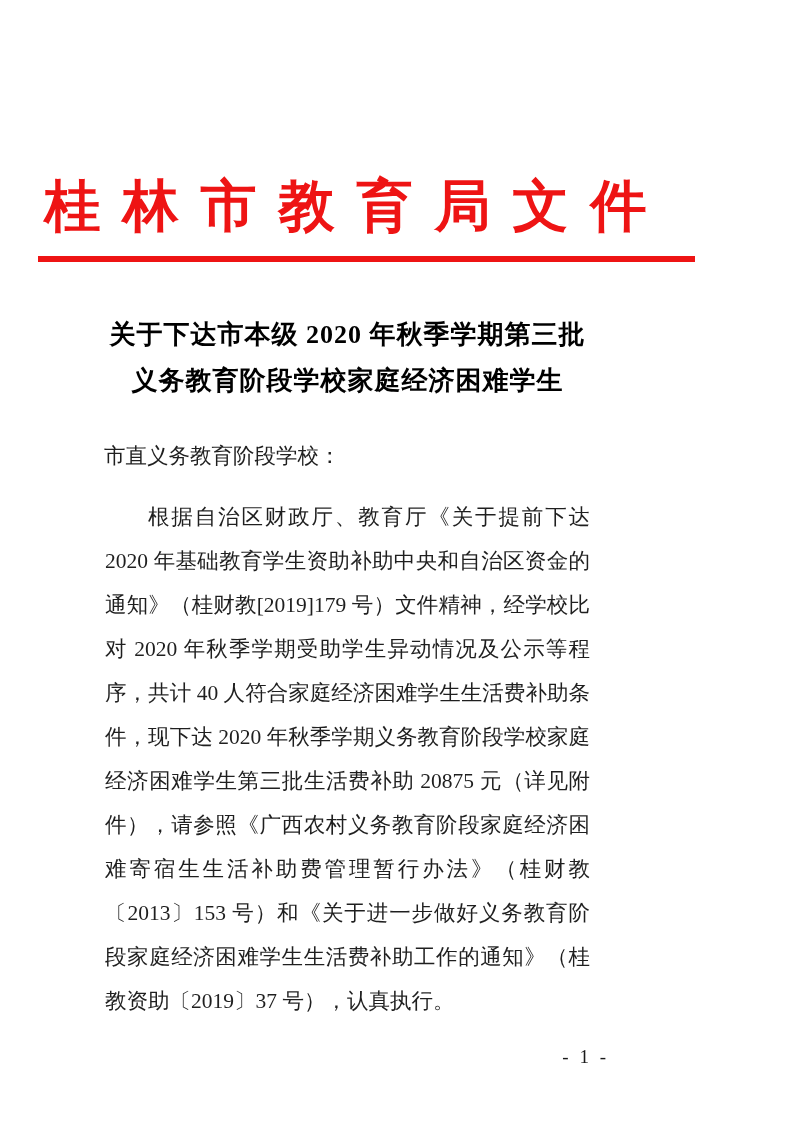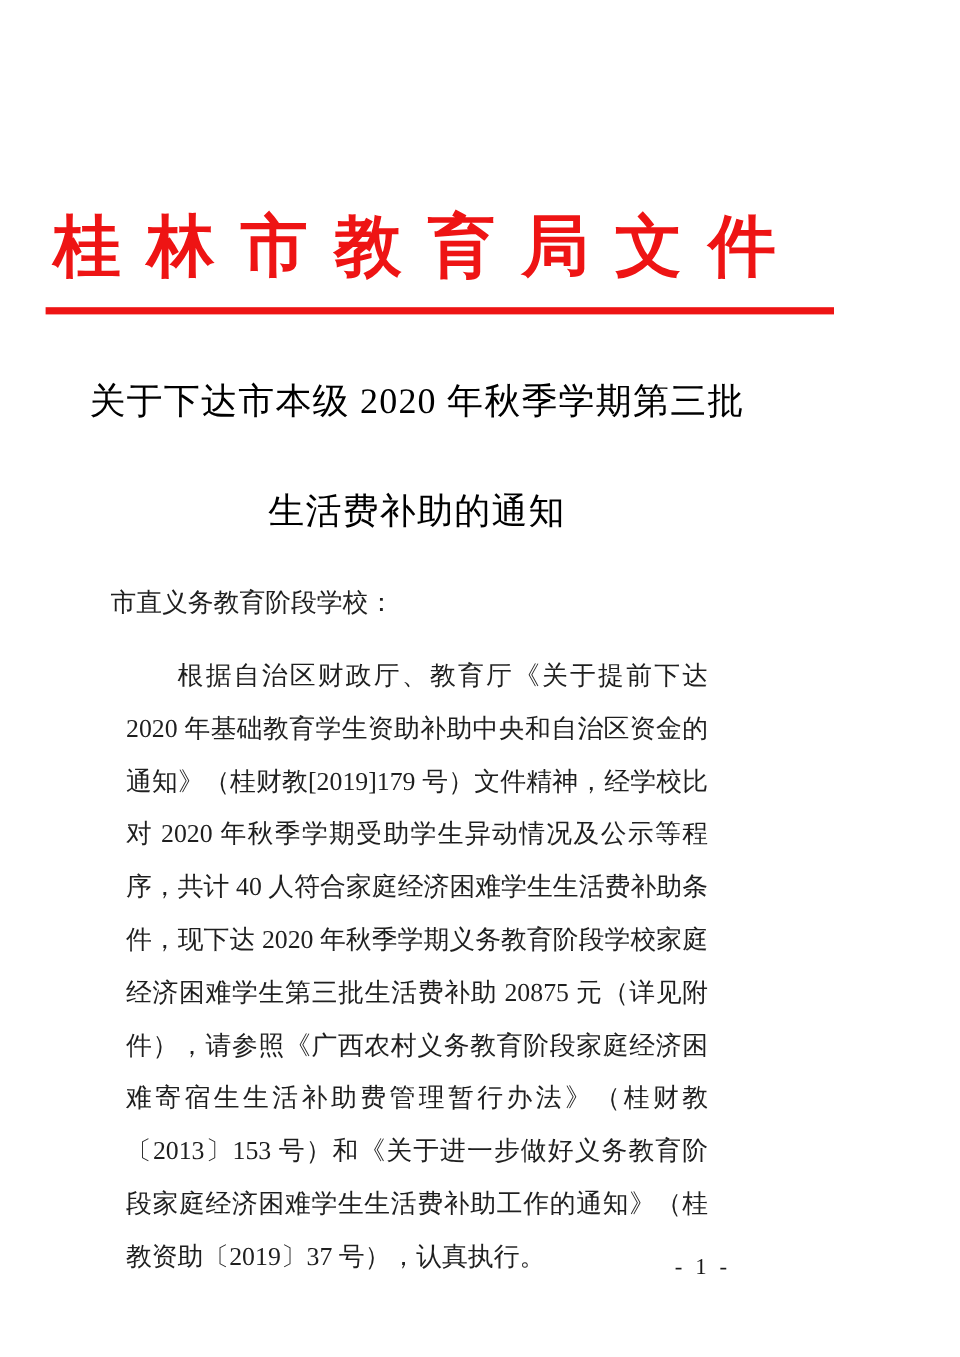--- a/index.html
+++ b/index.html
@@ -41,36 +41,36 @@
   .red-divider {
     margin-top: 14px;
     margin-left: 38px;
     width: 696px;
     height: 6px;
     background: var(--accent-red, #ee1414);
   }
   .notice-title {
     margin: 50px 60px 0 60px;
     text-align: center;
-    font-size: 30px;
-    font-weight: normal;
+    font-size: 26px;
+    font-weight: bold;
     line-height: 46px;
     letter-spacing: 1px;
     color: #000000;
   }
   .body-text {
     margin: 30px 88px 0 88px;
     font-size: 21.5px;
     line-height: 44px;
     text-align: justify;
     text-justify: inter-ideograph;
     color: #1f1f1f;
   }
   .salutation {
-    margin: 4px;
+    margin: 16px;
   }
   .paragraph {
     margin: 17px;
     text-indent: 2em;
   }
   .page-number {
     position: absolute;
     top: 1046px;
     right: 86px;
     font-size: 19px;
@@ -83,22 +83,21 @@
 
 <div class="page">
 
   <div class="agency-title">桂 林 市 教 育 局 文 件</div>
 
 
   <div class="red-divider"></div>
 
   <h1 class="notice-title">
     <span>关于下达市本级 2020 年秋季学期第三批</span><br>
-    <br>
-    <span>生活费补助的通知</span>
+    <span>义务教育阶段学校家庭经济困难学生</span><br>
   </h1>
 
   <div class="body-text">
     <p class="salutation">市直义务教育阶段学校：</p>
     <p class="paragraph">根据自治区财政厅、教育厅《关于提前下达 2020 年基础教育学生资助补助中央和自治区资金的通知》（桂财教[2019]179 号）文件精神，经学校比对 2020 年秋季学期受助学生异动情况及公示等程序，共计 40 人符合家庭经济困难学生生活费补助条件，现下达 2020 年秋季学期义务教育阶段学校家庭经济困难学生第三批生活费补助 20875 元（详见附件），请参照《广西农村义务教育阶段家庭经济困难寄宿生生活补助费管理暂行办法》（桂财教〔2013〕153 号）和《关于进一步做好义务教育阶段家庭经济困难学生生活费补助工作的通知》（桂教资助〔2019〕37 号），认真执行。</p>
   </div>
 
   <div class="page-number">- 1 -</div>
 
 </div>

